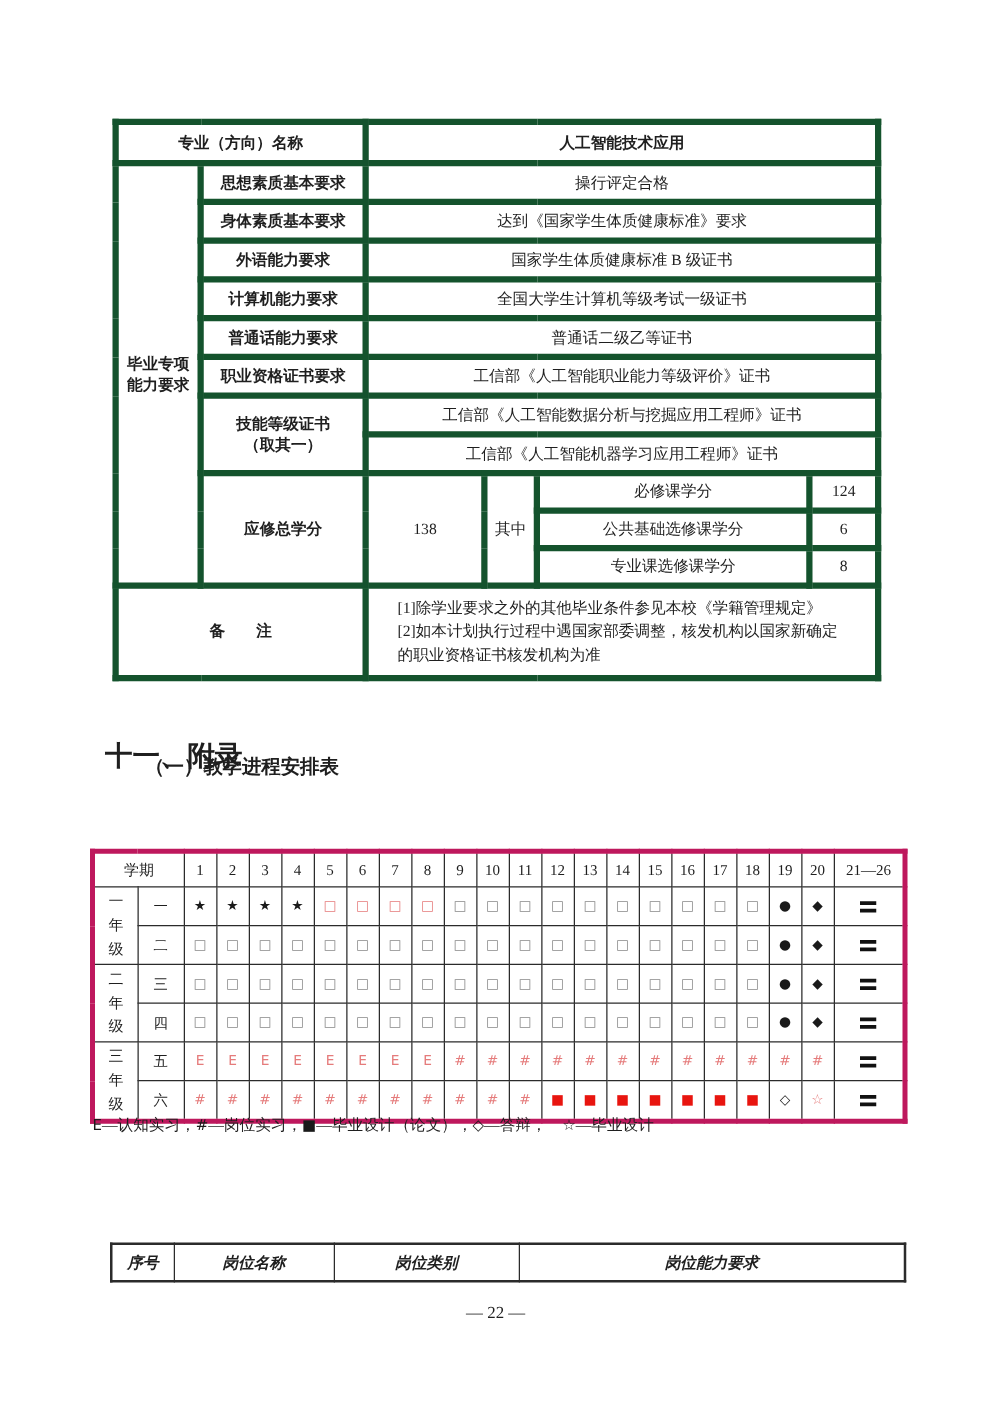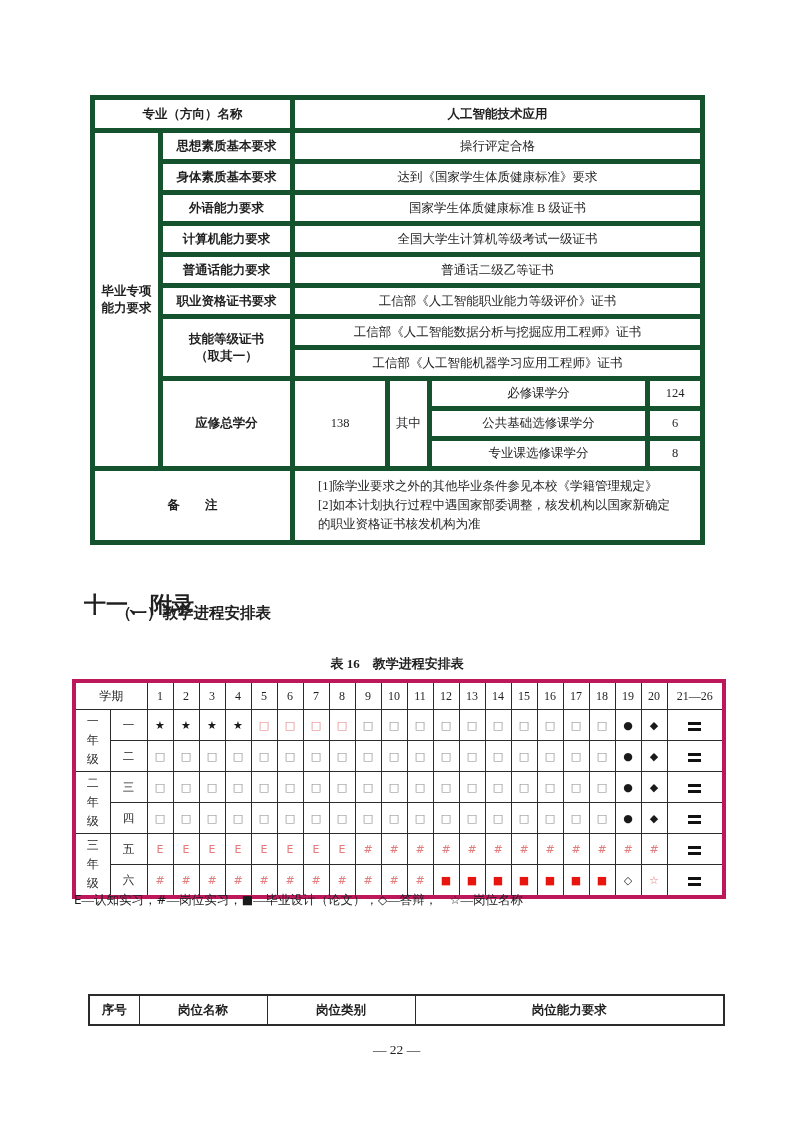--- a/index.html
+++ b/index.html
@@ -35,21 +35,21 @@
   .c-lred{color:#e57b7b;}
   .c-red{color:#e8150f;}
   .sym-bars{display:inline-block;width:13px;height:9px;box-sizing:border-box;
     border-top:3px solid #111;border-bottom:3px solid #111;vertical-align:middle;}
 
   
   .legend{position:absolute;left:74px;top:890px;width:660px;font-size:12.5px;line-height:1.65;}
   .legend .sym{font-size:12px;}
 
   
-  .jobs{position:absolute;left:88px;top:994px;width:635px;border:2px solid #2b2b2b;}
+  .jobs{position:absolute;left:88px;top:994px;width:635px;border:2px solid #2b2b2b;font-style:italic;}
   .jobs td{border:1px solid #2b2b2b;font-size:12.5px;font-weight:bold;height:26px;}
 
   
   .footer{position:absolute;left:0;top:1042px;width:100%;text-align:center;font-size:13.5px;}
 </style>
 </head>
 <body>
 
 <div class="page">
 
@@ -122,21 +122,20 @@
         <div>[1]除学业要求之外的其他毕业条件参见本校《学籍管理规定》</div>
         <div>[2]如本计划执行过程中遇国家部委调整，核发机构以国家新确定的职业资格证书核发机构为准</div>
       </td>
     </tr>
   </tbody>
     </table>
 
   <div class="h1">十一、附录</div>
   <div class="h2a">（一）教学进程安排表</div>
 
-  <div class="tbl-caption">表 16　教学进程安排表</div>
   <table class="sched" id="sched">
       <colgroup>
         <col style="width:36px">
         <col style="width:37px">
         <col style="width:26px">
         <col style="width:26px">
         <col style="width:26px">
         <col style="width:26px">
         <col style="width:26px">
         <col style="width:26px">
@@ -337,21 +336,21 @@
           <td><span class="sym c-red">■</span></td>
           <td><span class="sym c-red">■</span></td>
           <td><span class="sym c-black">◇</span></td>
           <td><span class="sym c-lred">☆</span></td>
           <td><span class="sym-bars"></span></td>
         </tr>
       </tbody>
     </table>
 
   <div class="legend" id="legend">
-      <div><span class="sym c-black">E</span><span>—认知实习，</span><span class="sym c-black">#</span><span>—岗位实习，</span><span class="sym c-black">■</span><span>—毕业设计（论文），</span><span class="sym c-black">◇</span><span>—答辩，　</span><span class="sym c-black">☆</span><span>—岗位名称</span></div>
+      <div><span class="sym c-black">E</span><span>—认知实习，</span><span class="sym c-black">#</span><span>—岗位实习，</span><span class="sym c-black">■</span><span>—毕业设计（论文），</span><span class="sym c-black">◇</span><span>—答辩，　</span><span class="sym c-black">☆</span><span>—毕业设计</span></div>
     </div>
 
 
   <table class="jobs">
     <colgroup>
       <col style="width:50px">
         <col style="width:128px">
         <col style="width:148px">
         <col style="width:309px">
     </colgroup>

